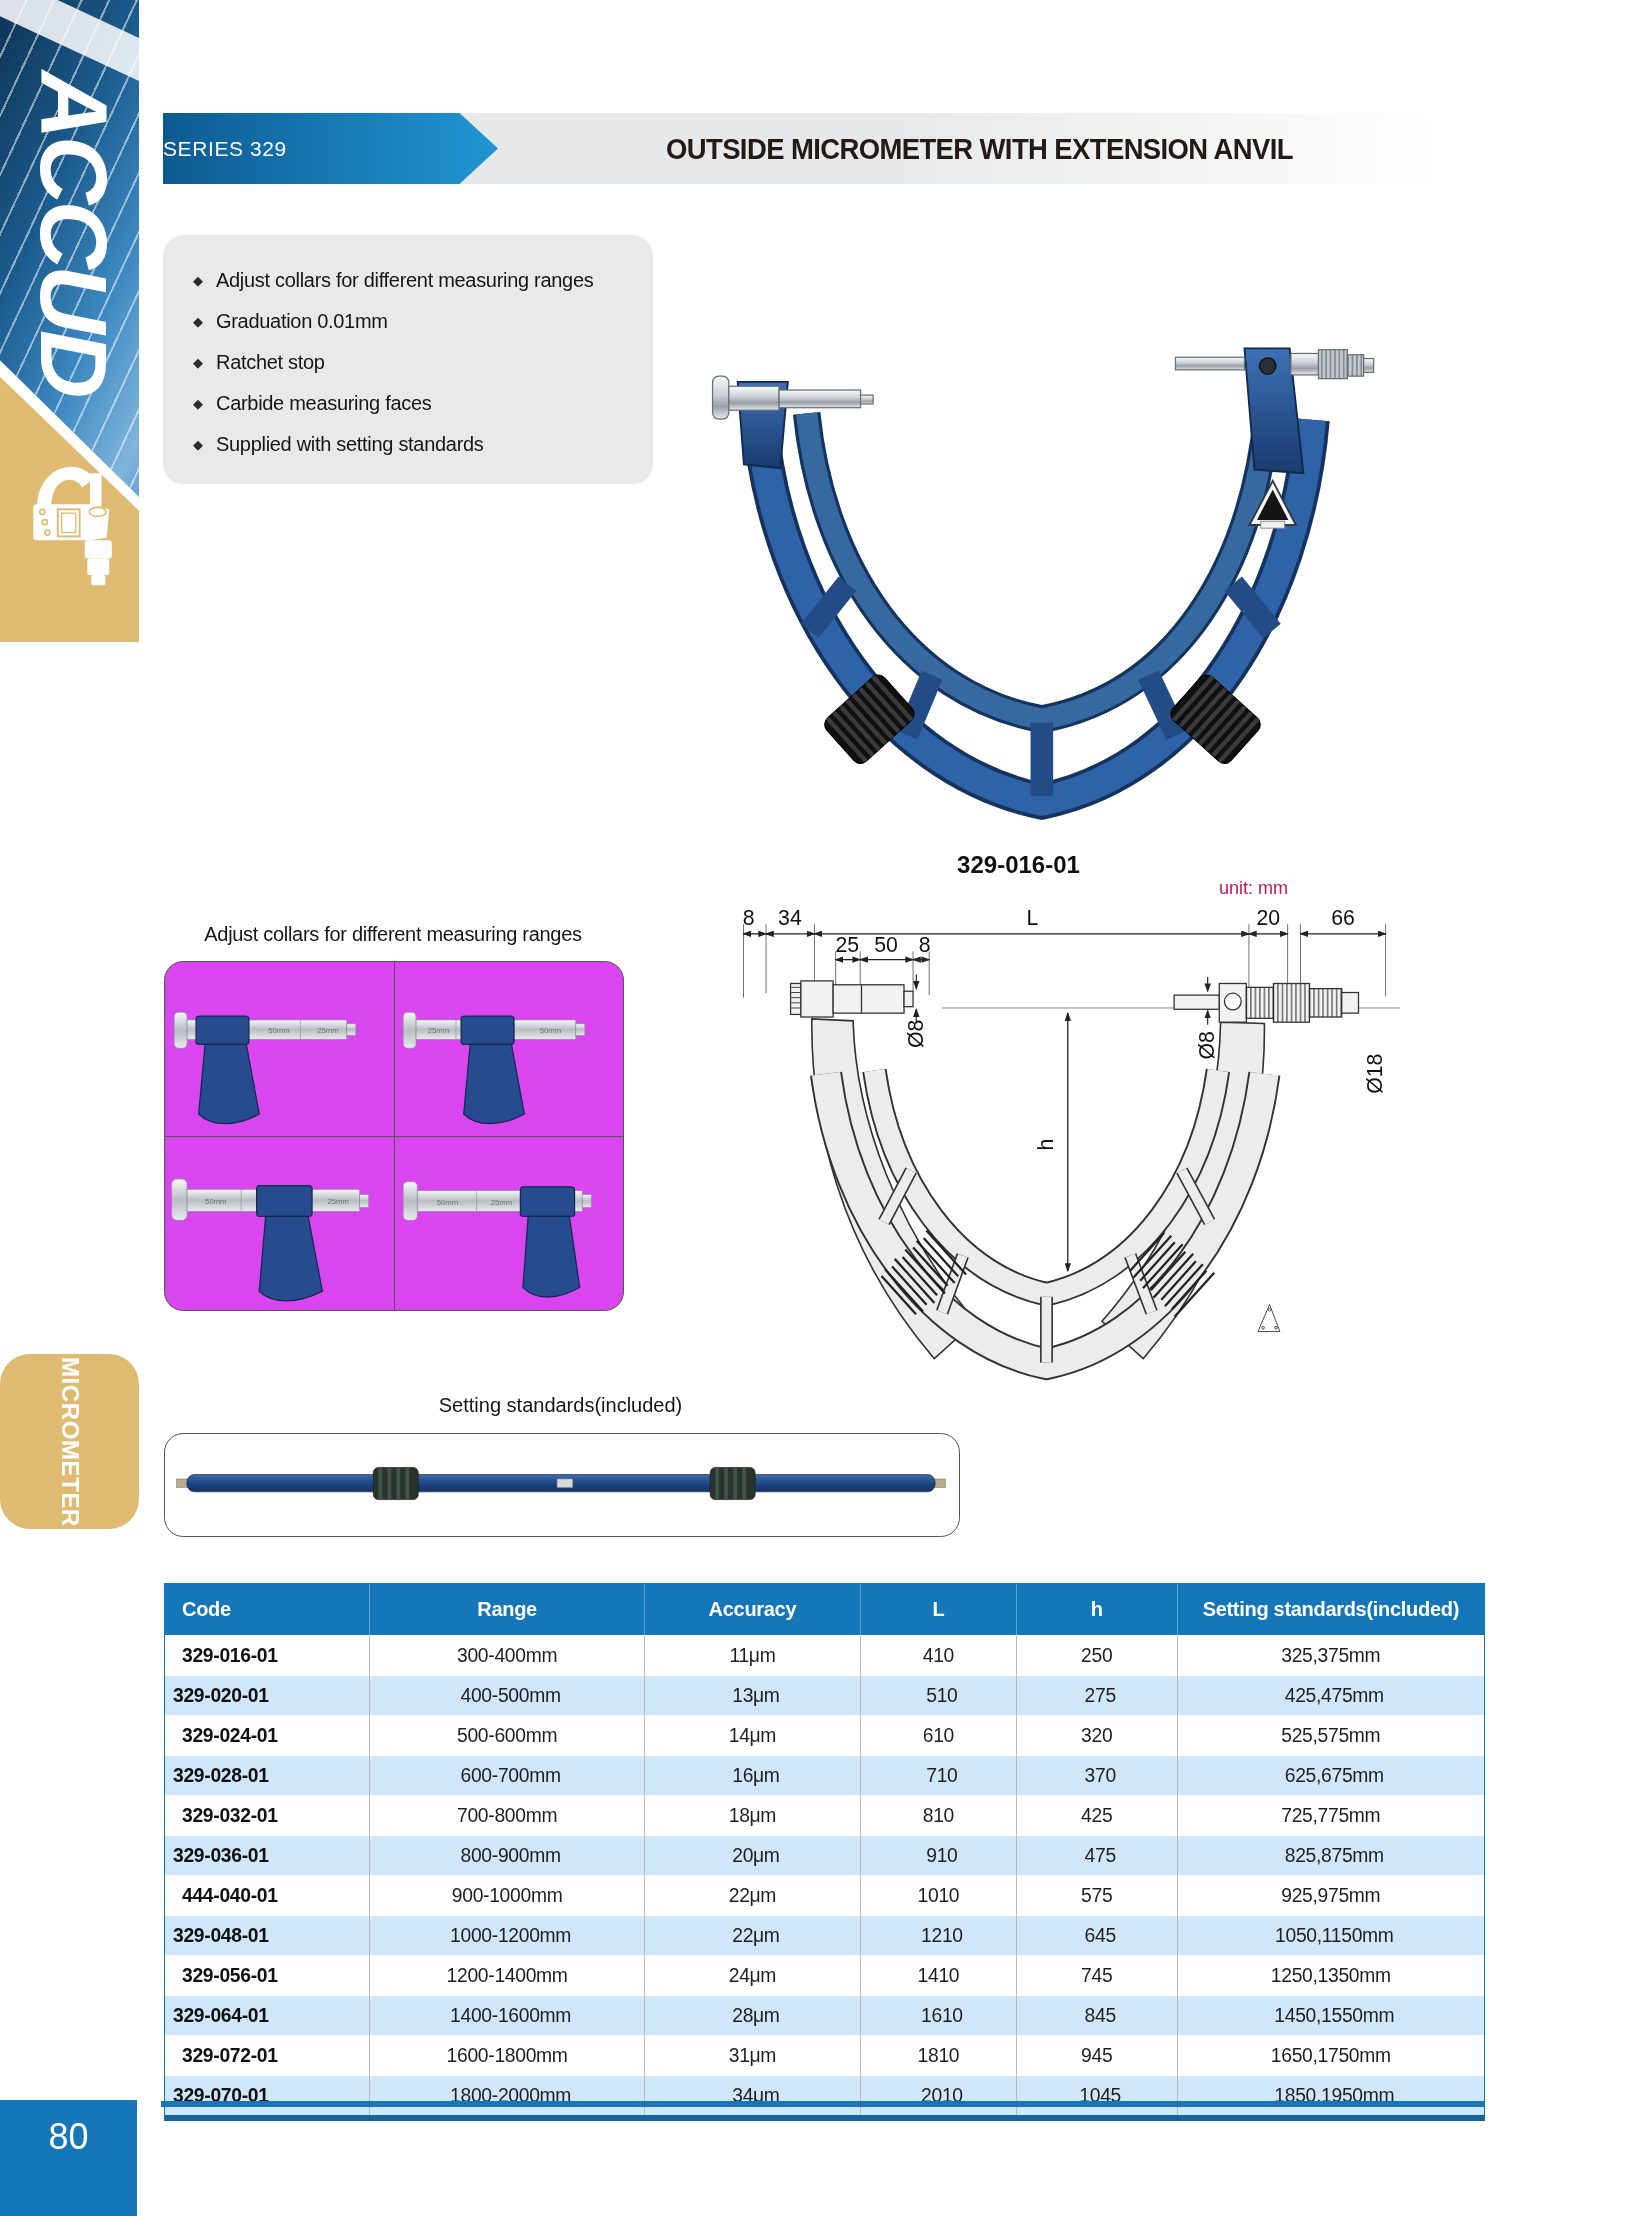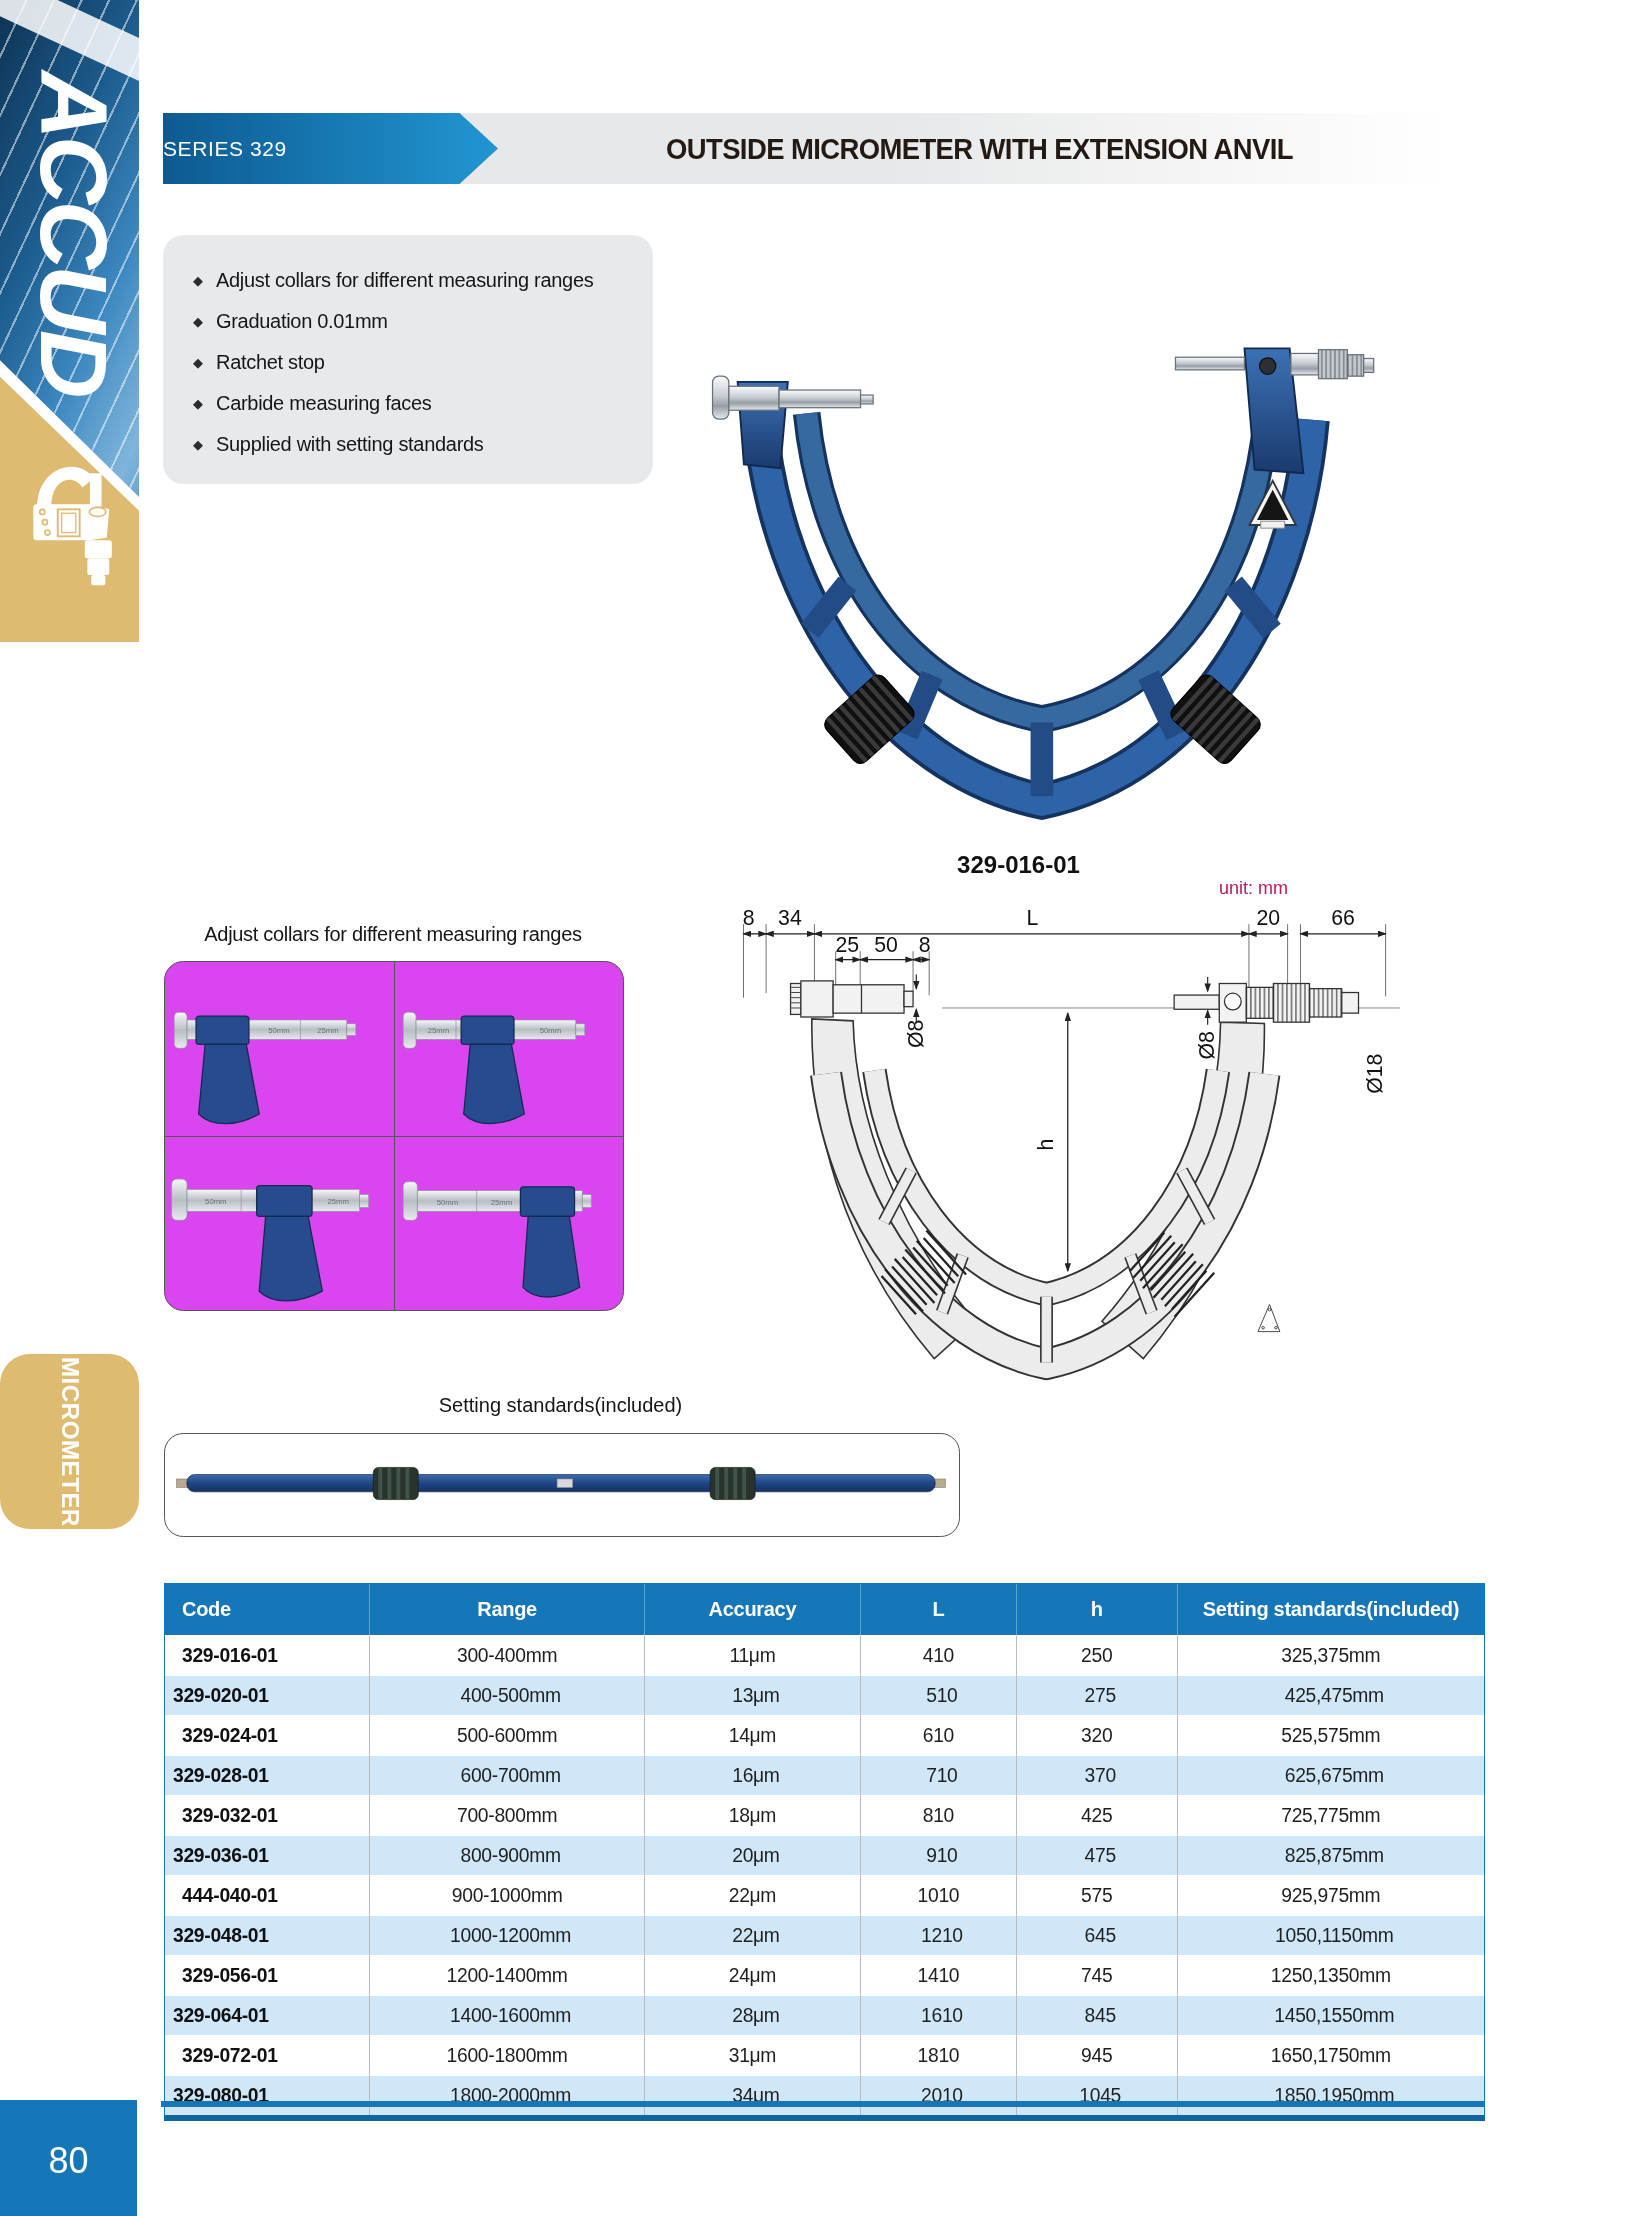--- a/index.html
+++ b/index.html
@@ -80,21 +80,21 @@
   .spec-table td{font-size:19.3px;color:#1f1f1f;height:37px;text-align:center;
     border-left:0.6px solid #b6babd;border-top:1.9px solid #fff;letter-spacing:-0.3px;}
   .spec-table td:first-child{border-left:none;text-align:left;padding-left:17px;
     font-weight:bold;color:#111;}
   .spec-table tr.alt td{background:#cfe7f8;}
   .spec-table tr td{background:#ffffff;}
   .spec-table tr.alt td{background:#cfe7f8;padding-left:8px;}
 
   
   .page-chip{left:0;top:2100px;width:137px;height:116px;background:#1677b8;
-    display:flex;justify-content:center;color:#fff;font-size:36px;padding-top:40px;
+    display:flex;justify-content:center;color:#fff;font-size:36px;padding-top:16px;
     box-sizing:border-box;}
   .footer-bar{left:161px;top:2101px;width:1324px;height:5.8px;background:#1677b8;}
 
   svg text{font-family:"Liberation Sans", sans-serif;}
 </style>
 </head>
 <body>
 
 <div class="abs photo-band">
   <div class="ruler-edge"></div>
@@ -589,21 +589,21 @@
       </tr>
       <tr>
         <td>329-072-01</td>
         <td>1600-1800mm</td>
         <td>31μm</td>
         <td>1810</td>
         <td>945</td>
         <td>1650,1750mm</td>
       </tr>
       <tr class="alt">
-        <td>329-080-01</td>
+        <td>329-070-01</td>
         <td>1800-2000mm</td>
         <td>34μm</td>
         <td>2010</td>
         <td>1045</td>
         <td>1850,1950mm</td>
       </tr>
     </tbody>
 </table>
 
 <div class="abs footer-bar"></div>

